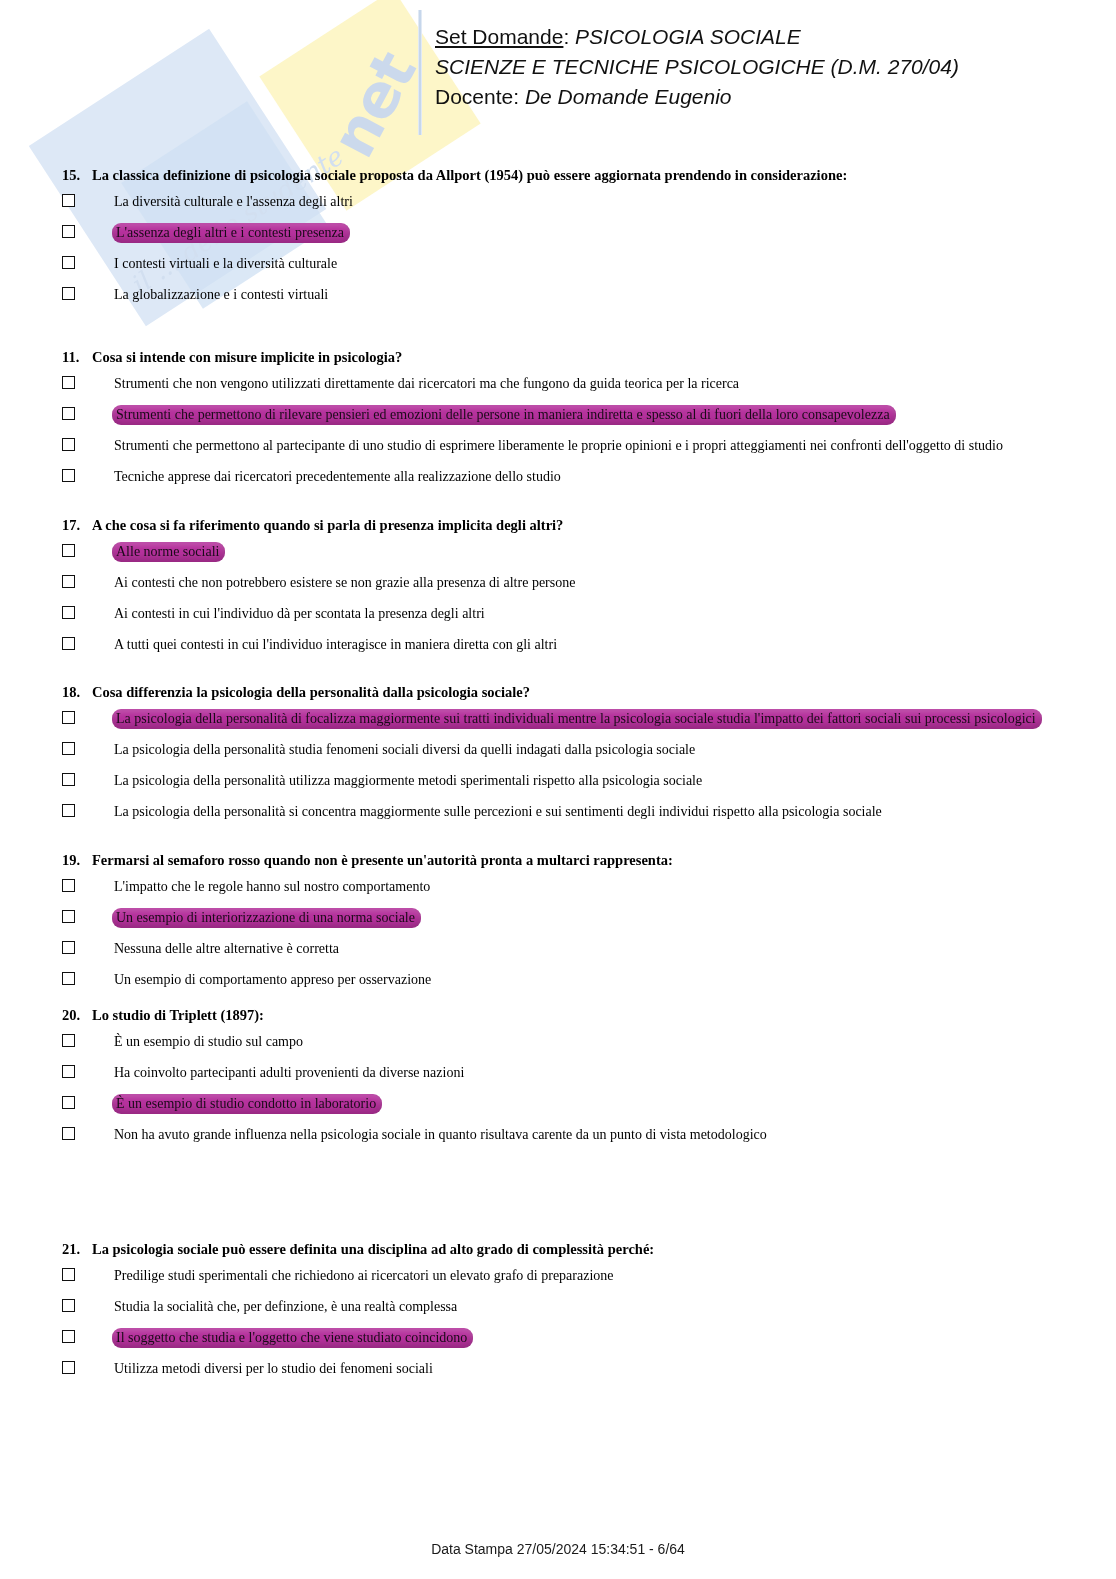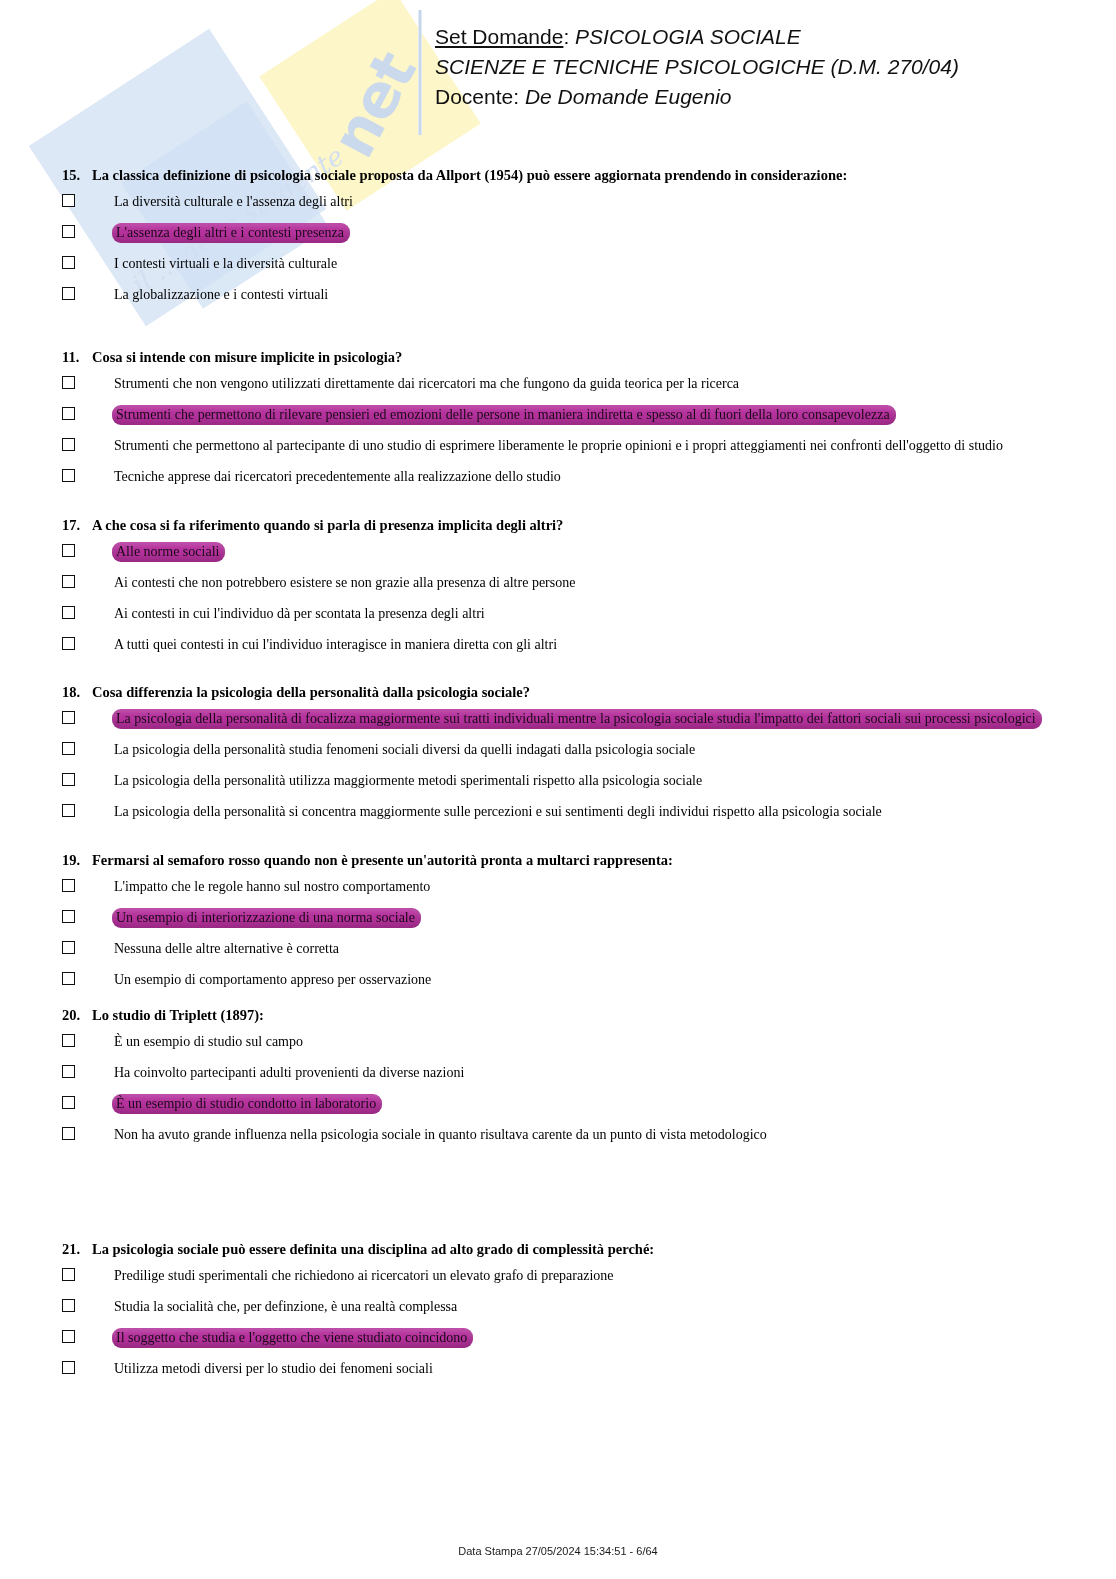--- a/index.html
+++ b/index.html
@@ -163,21 +163,21 @@
   }
 
   
   #footer {
     position: absolute;
     left: 0;
     bottom: 22px;
     width: 1116px;
     text-align: center;
     font-family: "Liberation Sans", sans-serif;
-    font-size: 11px;
+    font-size: 14px;
     color: #1a1a1a;
     z-index: 3;
   }
 </style>
 </head>
 <body>
 
 <div id="watermark">
   <div class="wm-yellow"></div>
   <div class="wm-blue1"></div>

